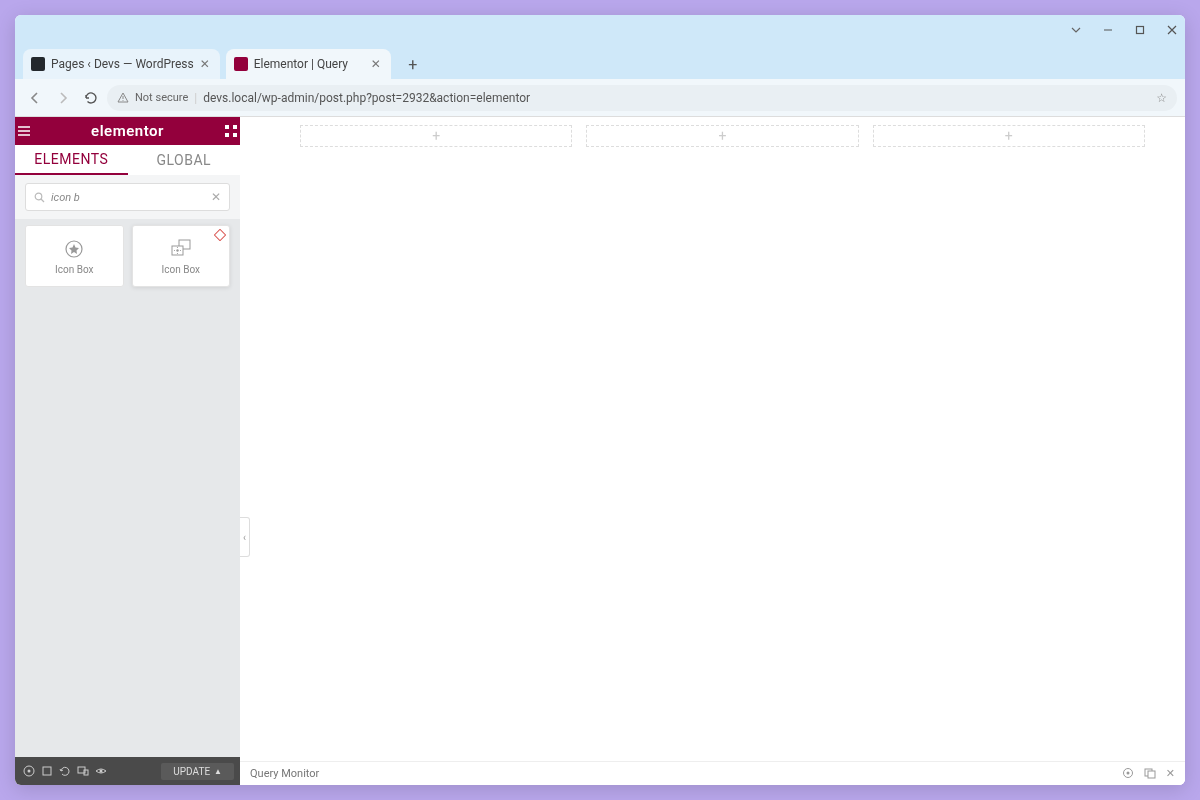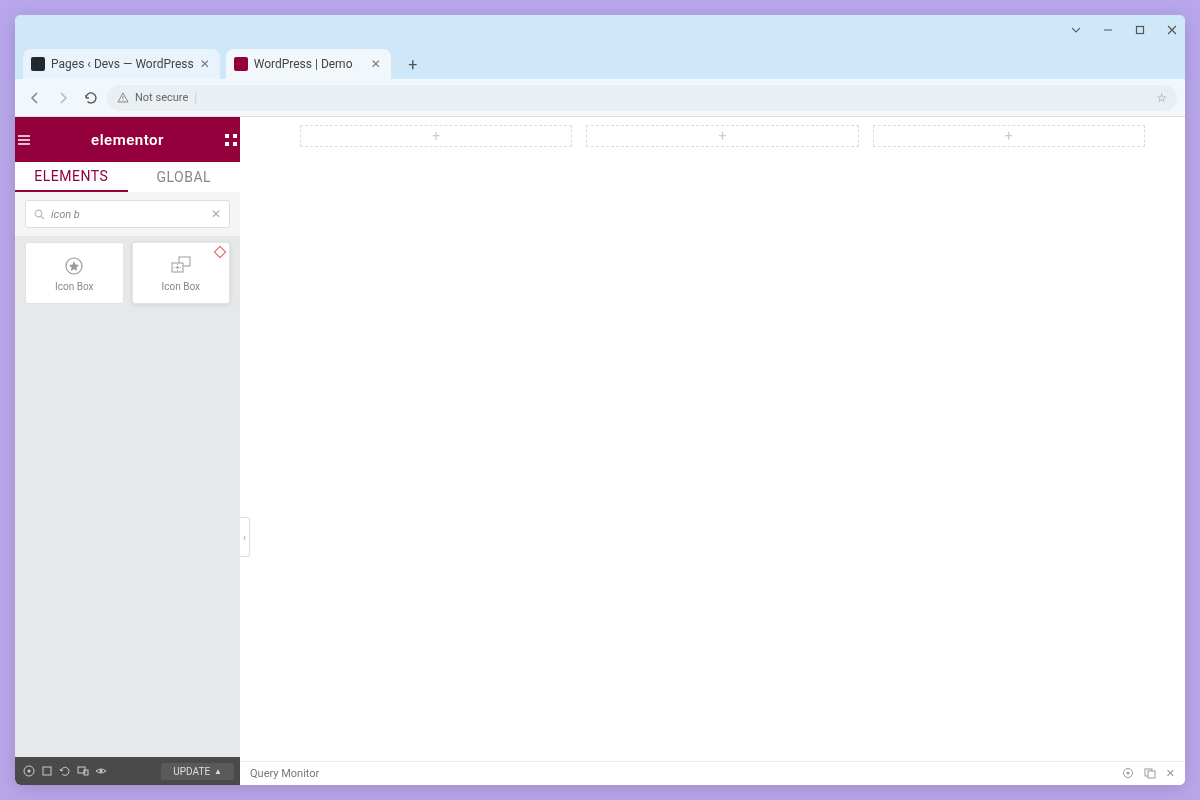--- a/index.html
+++ b/index.html
@@ -18,21 +18,21 @@
 .new-tab { width: 24px; height: 24px; display: flex; align-items: center; justify-content: center; color: #555; font-size: 16px; cursor: pointer; margin-bottom: 3px; margin-left: 4px; }
 .addr-row { height: 38px; background: #f1f7fb; display: flex; align-items: center; padding: 0 8px; gap: 4px; border-bottom: 1px solid #ddd; }
 .nav-btn { width: 24px; height: 24px; display: flex; align-items: center; justify-content: center; color: #888; cursor: pointer; border-radius: 50%; }
 .nav-btn svg { width: 16px; height: 16px; }
 .addr-bar { flex: 1; height: 26px; background: #e9eff3; border-radius: 13px; display: flex; align-items: center; padding: 0 10px; font-size: 12px; color: #666; gap: 6px; }
 .addr-bar .insecure { color: #666; font-size: 11px; }
 .addr-bar .url { color: #555; }
 .addr-bar .star { margin-left: auto; color: #888; }
 .content-area { flex: 1; display: flex; position: relative; }
 .sidebar { width: 225px; background: #e6e8ea; display: flex; flex-direction: column; }
-.sb-header { height: 45px; background: #93003c; display: flex; align-items: center; justify-content: space-between; padding: 0 0; color: #fff; }
+.sb-header { height: 28px; background: #93003c; display: flex; align-items: center; justify-content: space-between; padding: 0 0; color: #fff; }
 .sb-header .hamburger, .sb-header .grid { width: 18px; height: 18px; display: flex; align-items: center; justify-content: center; cursor: pointer; }
 .sb-header .logo { font-size: 15px; font-weight: 600; letter-spacing: 0.5px; }
 .sb-tabs { height: 30px; display: flex; background: #fff; }
 .sb-tab { flex: 1; display: flex; align-items: center; justify-content: center; font-size: 14px; color: #888; cursor: pointer; letter-spacing: 0.5px; }
 .sb-tab.active { color: #93003c; border-bottom: 2px solid #93003c; }
 .search-wrap { padding: 8px 10px; background: #f4f5f6; }
 .search-box { height: 28px; background: #fff; border: 1px solid #ddd; border-radius: 3px; display: flex; align-items: center; padding: 0 8px; gap: 6px; }
 .search-box .mag { color: #bbb; font-size: 12px; }
 .search-box input { border: none; outline: none; flex: 1; font-size: 11px; color: #888; font-style: italic; background: transparent; }
 .search-box .clear { color: #aaa; cursor: pointer; font-size: 12px; }
@@ -90,21 +90,21 @@
   </div>
 
   <div class="tabs-row">
     <div class="tab">
       <div class="favicon wp"></div>
       <span class="tab-title">Pages ‹ Devs — WordPress</span>
       <span class="tab-close">✕</span>
     </div>
     <div class="tab active">
       <div class="favicon el"></div>
-      <span class="tab-title">WordPress | Demo</span>
+      <span class="tab-title">Elementor | Query</span>
       <span class="tab-close">✕</span>
     </div>
     <div class="new-tab">+</div>
   </div>
 
   <div class="addr-row">
     <div class="nav-btn">
         <svg viewBox="0 0 16 16">
           <path d="M10 3 L5 8 L10 13" stroke="#888" fill="none" stroke-width="1.6"></path>
         </svg>
@@ -122,20 +122,21 @@
     <div class="addr-bar">
       <span>
           <svg width="12" height="12" viewBox="0 0 12 12">
             <path d="M6 1 L11 10 L1 10 Z" stroke="#888" fill="none" stroke-width="1"></path>
             <line x1="6" y1="4" x2="6" y2="7" stroke="#888"></line>
             <circle cx="6" cy="8.5" r="0.5" fill="#888"></circle>
           </svg>
         </span>
       <span class="insecure">Not secure</span>
       <span style="color:#ccc">|</span>
+      <span class="url">devs.local/wp-admin/post.php?post=2932&amp;action=elementor</span>
       <span class="star">☆</span>
     </div>
   </div>
 
   <div class="content-area">
 
     <div class="sidebar">
       <div class="sb-header">
         <div class="hamburger">
             <svg width="14" height="14" viewBox="0 0 14 14">

